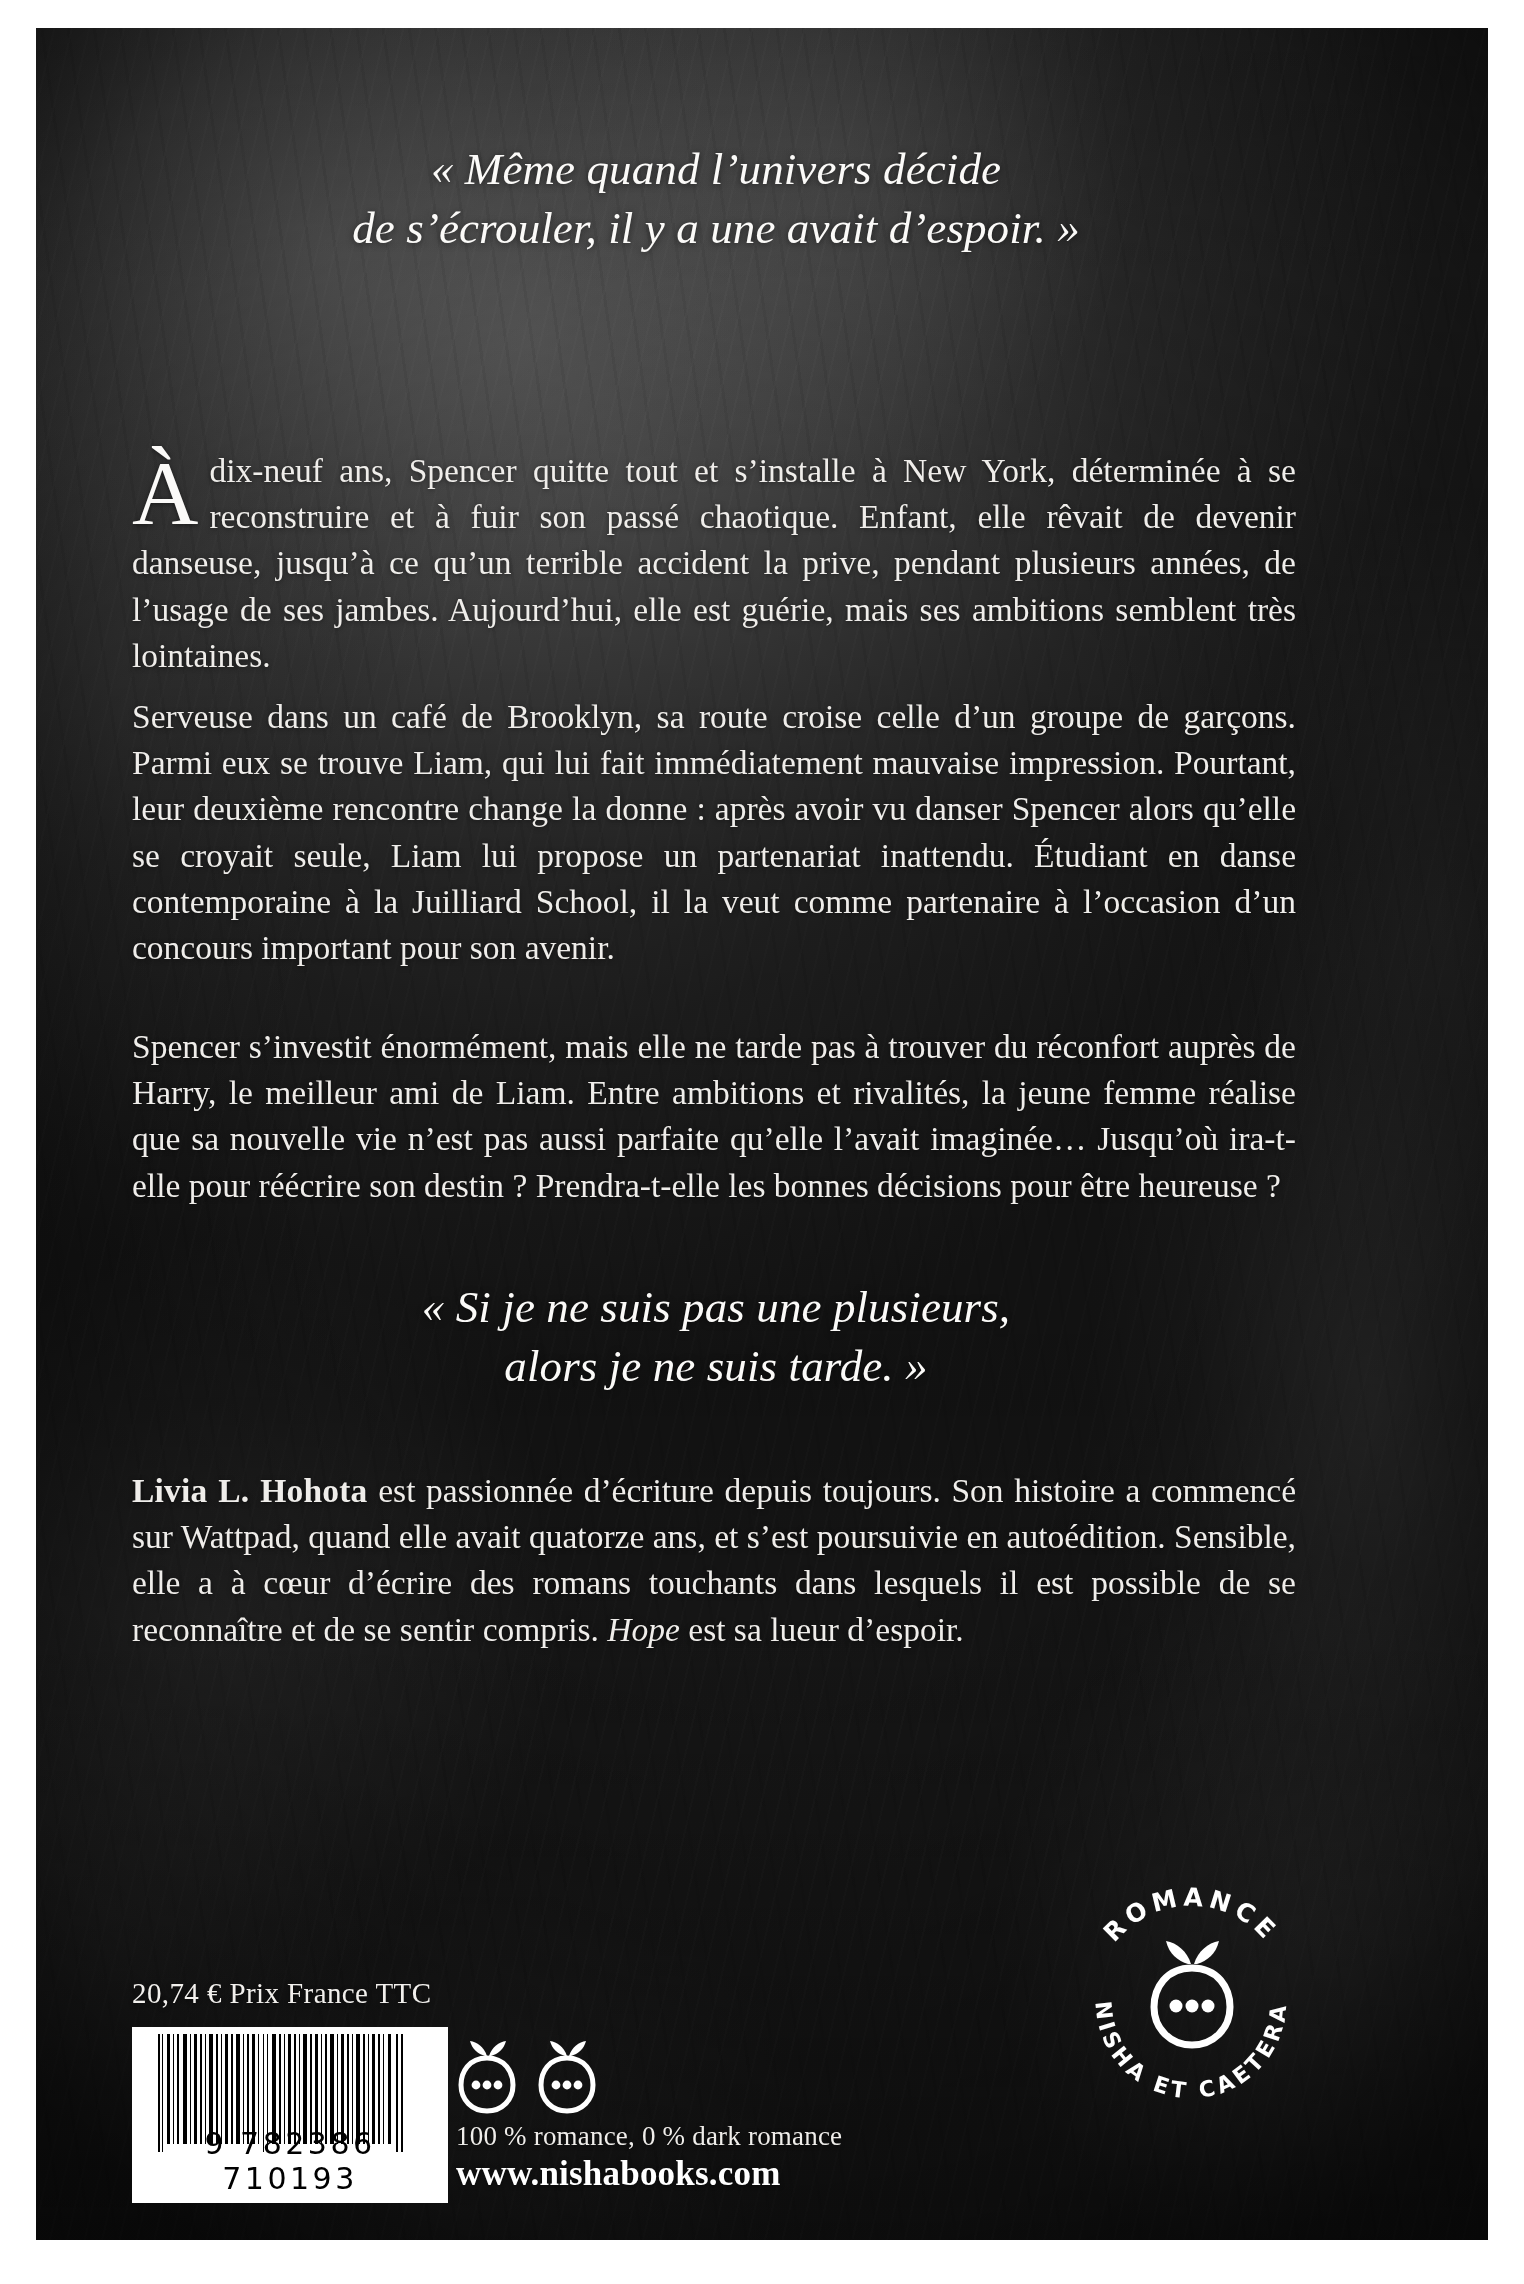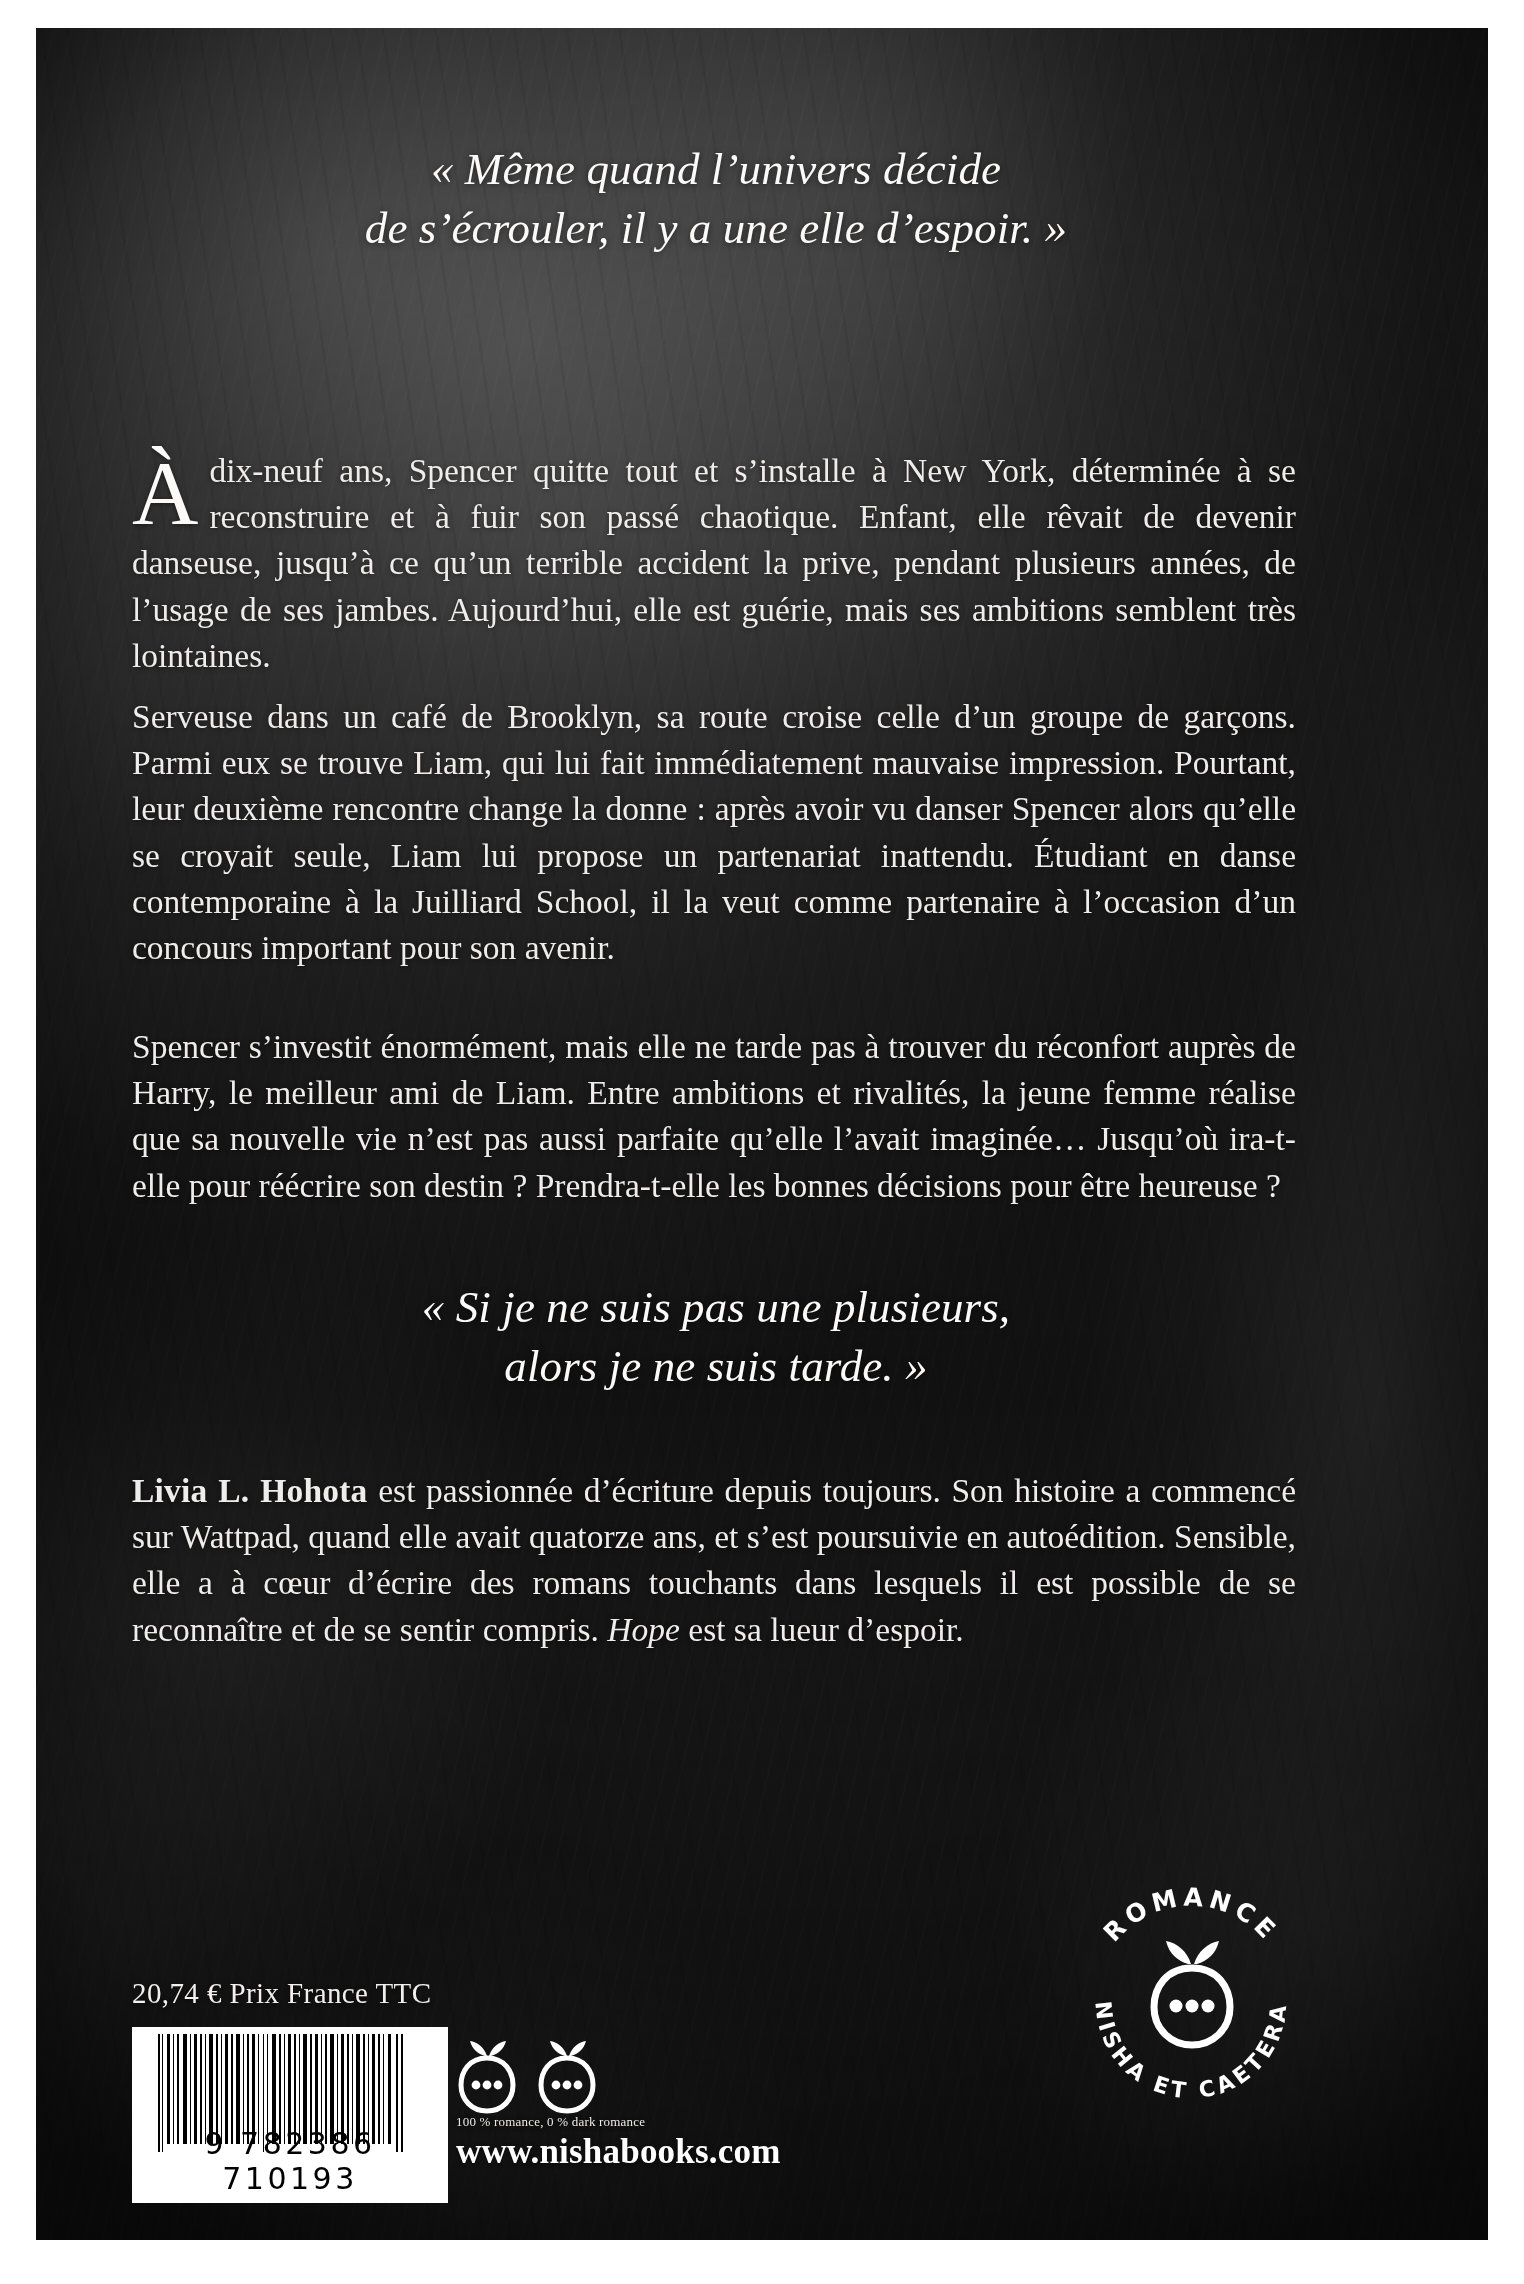--- a/index.html
+++ b/index.html
@@ -210,22 +210,23 @@
     width: 420px;
   }
   #imprint-block .fruit-row {
     display: flex;
     gap: 22px;
     align-items: flex-end;
     height: 78px;
     margin-left: 2px;
   }
   #imprint-block .tagline {
-    font-family: "Liberation Serif", serif;
-    font-size: 13px;
+    margin-top: 7px;
+    font-family: "Liberation Serif", serif;
+    font-size: 27px;
     color: #efedea;
     letter-spacing: .2px;
     text-shadow: 0 1px 4px rgba(0,0,0,.5);
   }
   #imprint-block .website {
     margin-top: 2px;
     font-family: "Liberation Serif", serif;
     font-weight: 700;
     font-size: 35px;
     color: #ffffff;
@@ -255,21 +256,21 @@
     <div class="bg-layer bg-petal-2"></div>
     <div class="bg-layer bg-petal-3"></div>
     <div class="bg-layer bg-streaks"></div>
     <div class="bg-layer bg-darken-center"></div>
     <div class="bg-layer bg-vignette"></div>
 
     <div id="content">
 
       <div class="pullquote col" id="quote-top">
         <span class="qline">« Même quand l’univers décide</span>
-        <span class="qline">de s’écrouler, il y a une elle d’espoir. »</span>
+        <span class="qline">de s’écrouler, il y a une avait d’espoir. »</span>
       </div>
 
       <p class="body-text" id="para-1">
         <span class="dropcap">À</span><span>dix-neuf ans, Spencer quitte tout et s’installe à New York, déterminée à se reconstruire et à fuir son passé chaotique. Enfant, elle rêvait de devenir danseuse, jusqu’à ce qu’un terrible accident la prive, pendant plusieurs années, de l’usage de ses jambes. Aujourd’hui, elle est guérie, mais ses ambitions semblent très lointaines.</span>
       </p>
 
       <p class="body-text col" id="para-2">Serveuse dans un café de Brooklyn, sa route croise celle d’un groupe de garçons. Parmi eux se trouve Liam, qui lui fait immédiatement mauvaise impression. Pourtant, leur deuxième rencontre change la donne : après avoir vu danser Spencer alors qu’elle se croyait seule, Liam lui propose un partenariat inattendu. Étudiant en danse contemporaine à la Juilliard School, il la veut comme partenaire à l’occasion d’un concours important pour son avenir.</p>
 
       <p class="body-text col" id="para-3">Spencer s’investit énormément, mais elle ne tarde pas à trouver du réconfort auprès de Harry, le meilleur ami de Liam. Entre ambitions et rivalités, la jeune femme réalise que sa nouvelle vie n’est pas aussi parfaite qu’elle l’avait imaginée… Jusqu’où ira-t-elle pour réécrire son destin ? Prendra-t-elle les bonnes décisions pour être heureuse ?</p>
 

